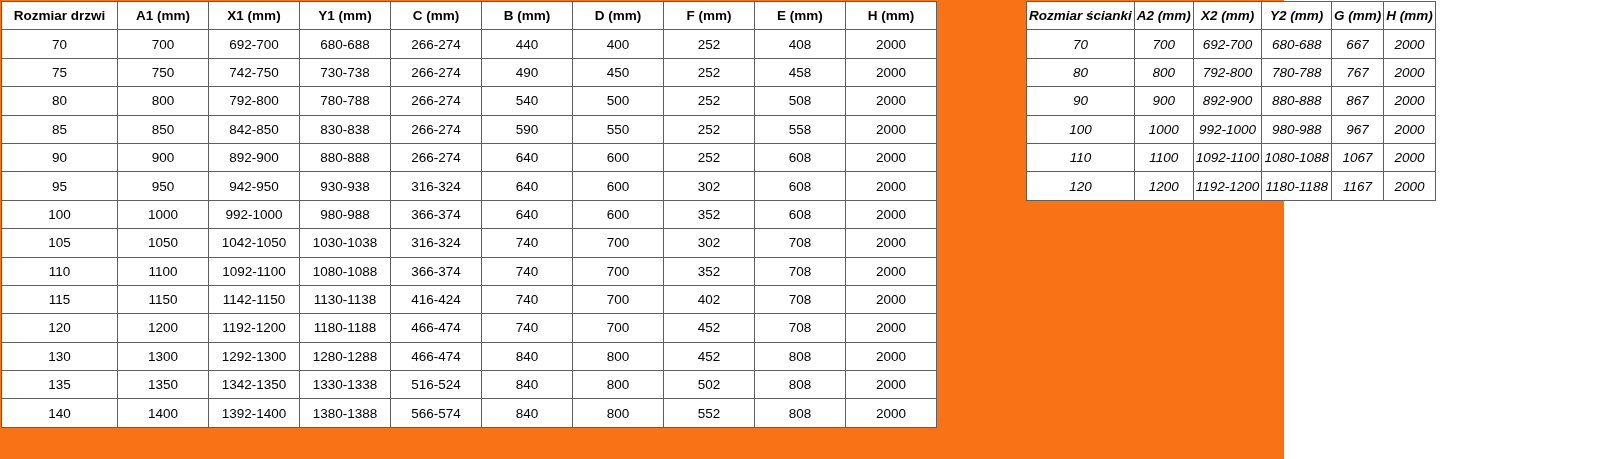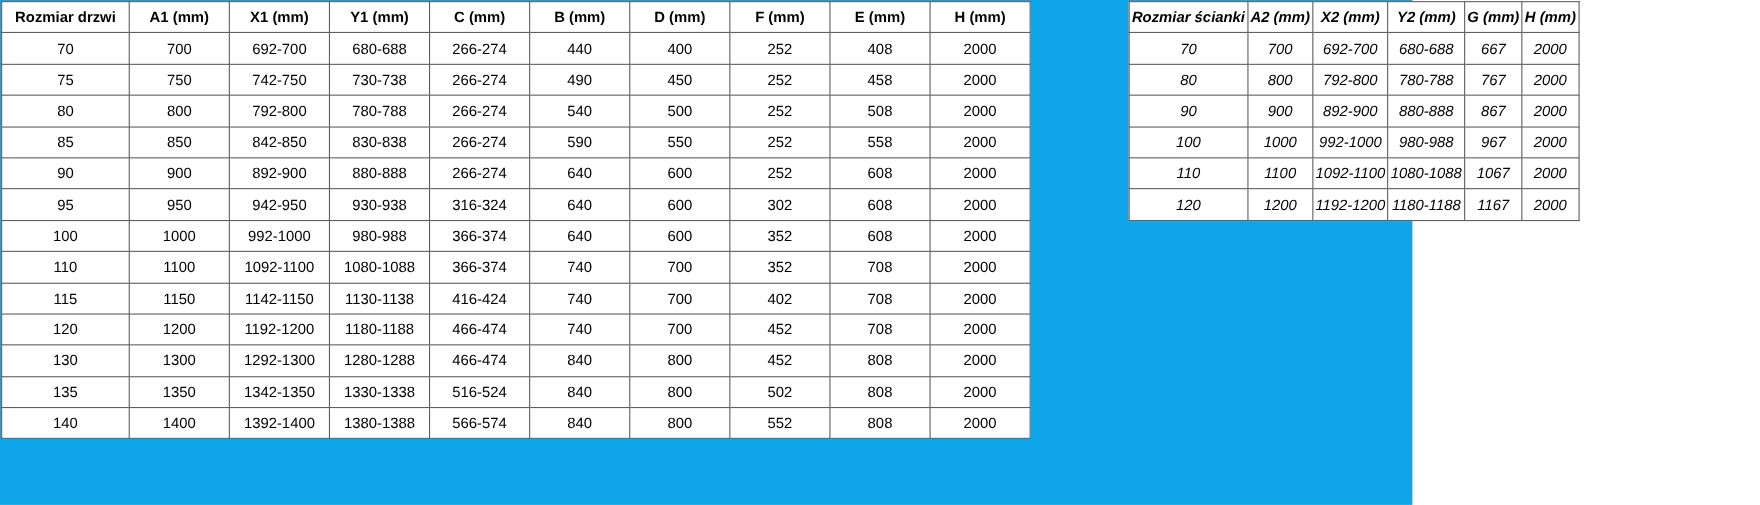--- a/index.html
+++ b/index.html
@@ -4,21 +4,21 @@
 <style>
   html, body {
     margin: 0;
     padding: 0;
     background: #ffffff;
   }
   .canvas {
     position: relative;
     width: 1284px;
     height: 459px;
-    background: #0ea5e9;
+    background: #f97316;
     font-family: "Liberation Sans", sans-serif;
     color: #000000;
   }
   table.spec {
     position: absolute;
     border-collapse: collapse;
     table-layout: fixed;
     background: #ffffff;
   }
   table.spec th,
@@ -153,20 +153,32 @@
         <tr>
           <td>100</td>
           <td>1000</td>
           <td>992-1000</td>
           <td>980-988</td>
           <td>366-374</td>
           <td>640</td>
           <td>600</td>
           <td>352</td>
           <td>608</td>
+          <td>2000</td>
+        </tr>
+        <tr>
+          <td>105</td>
+          <td>1050</td>
+          <td>1042-1050</td>
+          <td>1030-1038</td>
+          <td>316-324</td>
+          <td>740</td>
+          <td>700</td>
+          <td>302</td>
+          <td>708</td>
           <td>2000</td>
         </tr>
         <tr>
           <td>110</td>
           <td>1100</td>
           <td>1092-1100</td>
           <td>1080-1088</td>
           <td>366-374</td>
           <td>740</td>
           <td>700</td>

